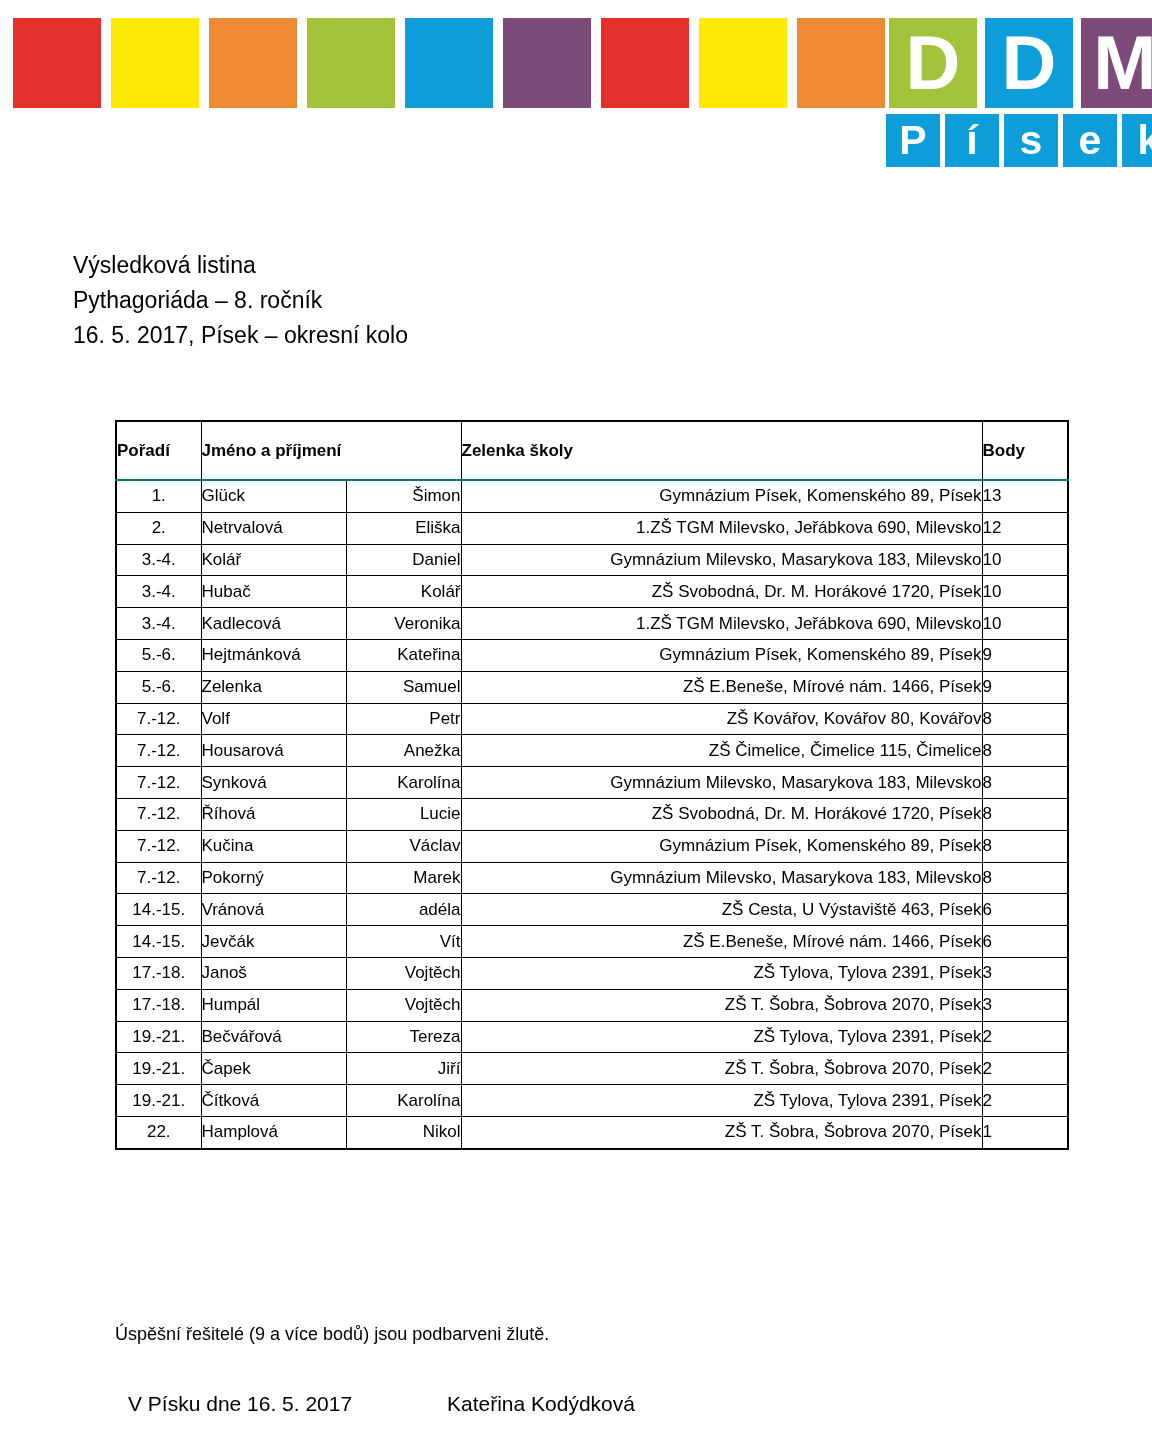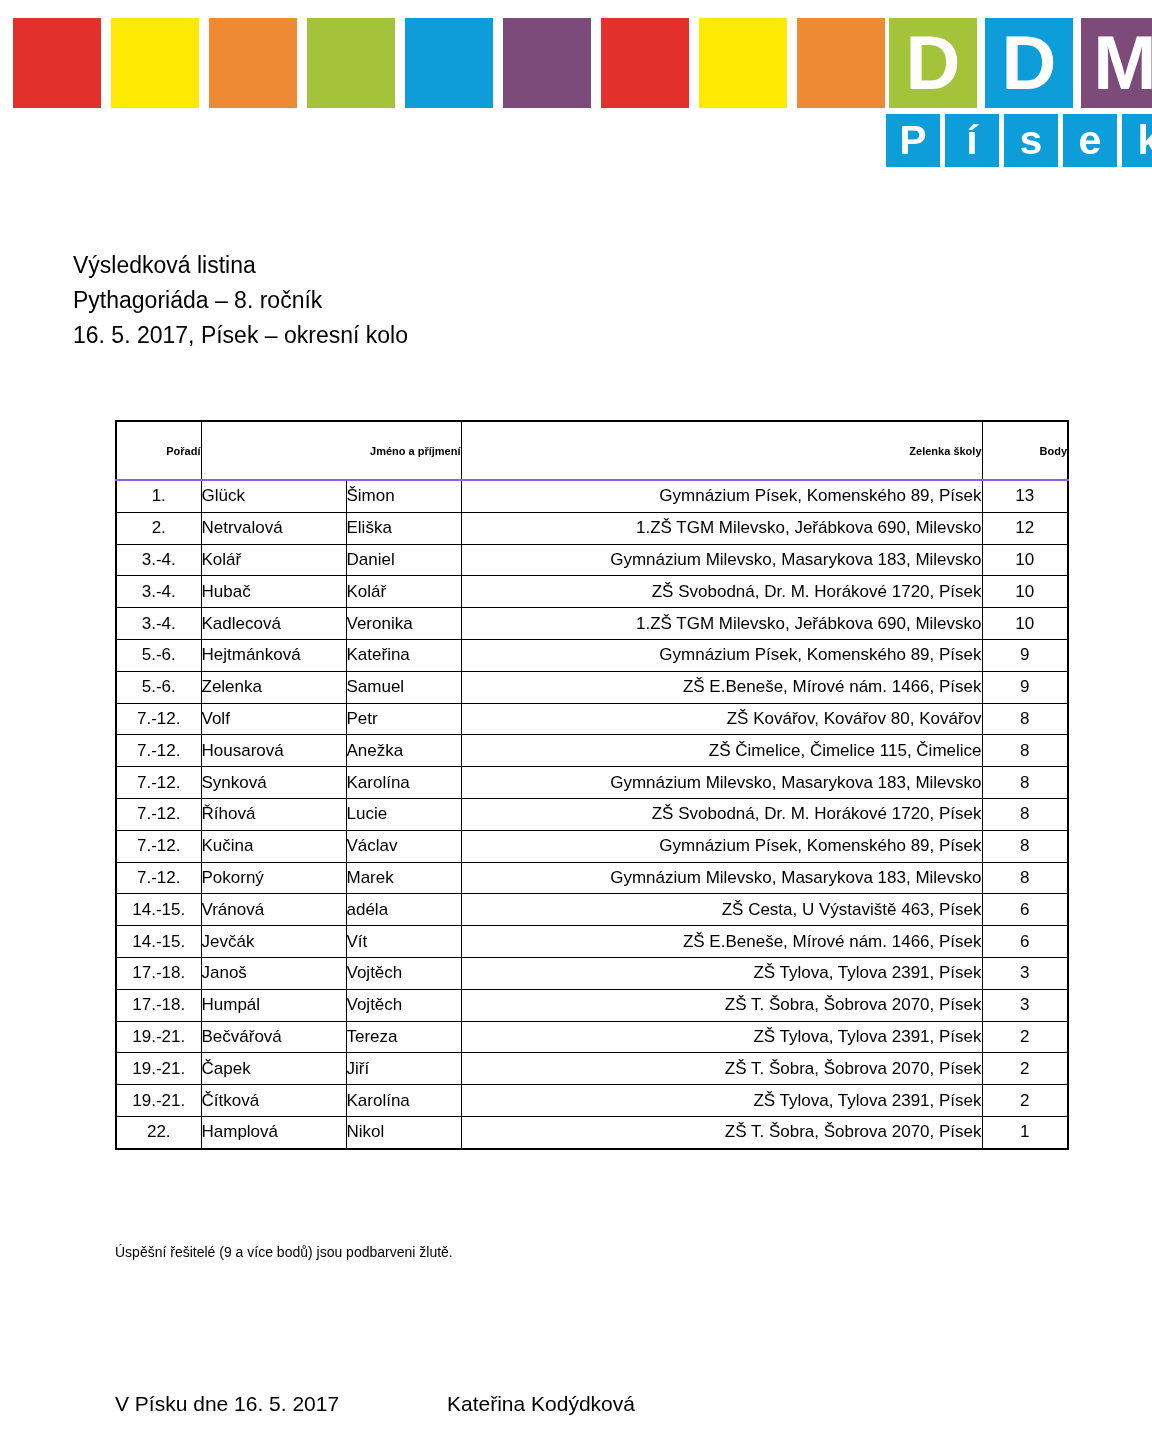--- a/index.html
+++ b/index.html
@@ -29,35 +29,35 @@
   
   table.results {
     position:absolute; left:115px; top:420px; width:952px;
     border-collapse:collapse; table-layout:fixed;
     border:2px solid #000;
   }
   table.results th, table.results td {
     border:1px solid #000; padding:0; overflow:hidden; white-space:nowrap;
   }
   table.results thead th {
-    height:57px; font-size:11px; font-weight:bold; text-align:right;
-    border-bottom:2px solid #8b5cf6; background:#fff;
+    height:57px; font-size:17px; font-weight:bold; text-align:left;
+    border-bottom:2px solid #0f766e; background:#fff;
   }
   table.results tbody td { height:30.8px; font-size:17px; background:#fff; }
   td.c-rank   { font-size:14px; text-align:center; }
   td.c-last   { text-align:left; padding-left:9px; }
-  td.c-first  { text-align:left; padding-left:9px; }
+  td.c-first  { text-align:right; padding-left:9px; }
   td.c-school { text-align:right; }
-  td.c-points { text-align:center; padding-right:9px;margin-left:44px; }
+  td.c-points { text-align:left; padding-right:9px;margin-left:44px; }
   tr.hl td { background:#ffff00; }
 
   
-  .note { position:absolute; left:115px; top:1244px; font-size:14px; }
+  .note { position:absolute; left:115px; top:1324px; font-size:18px; }
   .sign-line { position:absolute; top:1392px; left:0; width:1152px; font-size:21px; }
-  .sign-line .place { position:absolute; left:115px; }
+  .sign-line .place { position:absolute; left:128px; }
   .sign-line .name  { position:absolute; left:437px;margin-left:10px; }
 </style>
 </head>
 <body>
 
 <div class="page">
 
   <div class="strip" id="strip">
       <div class="sq" style="background: rgb(226, 49, 42);"></div>
       <div class="sq" style="background: rgb(253, 233, 3);"></div>

